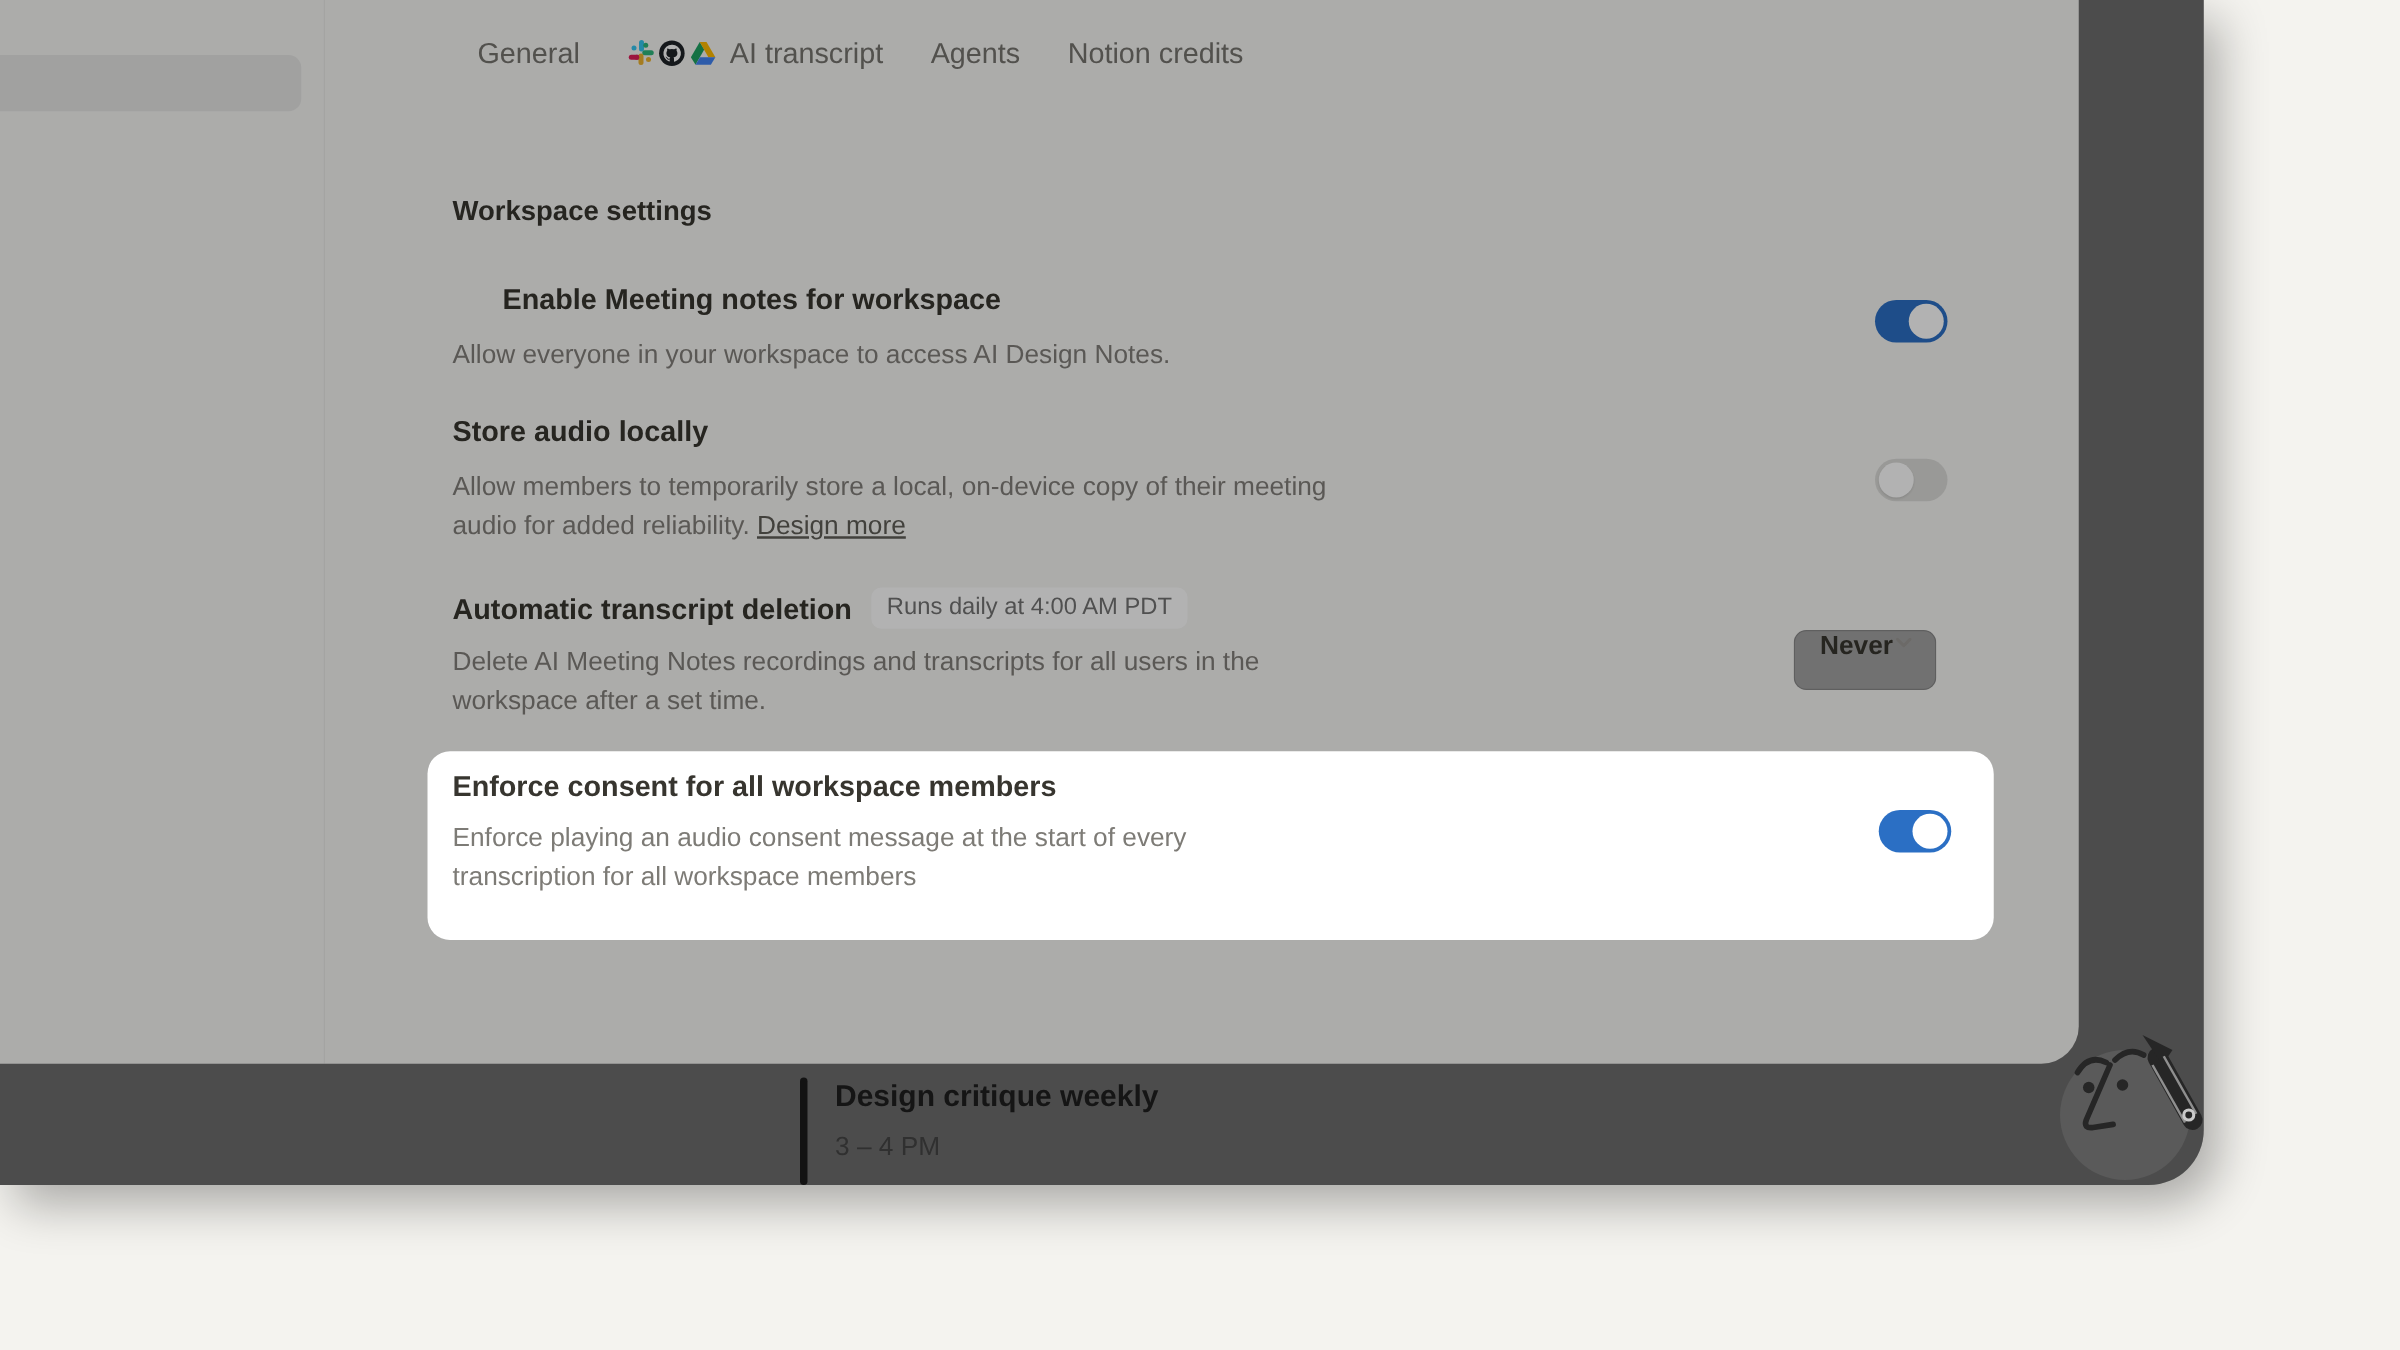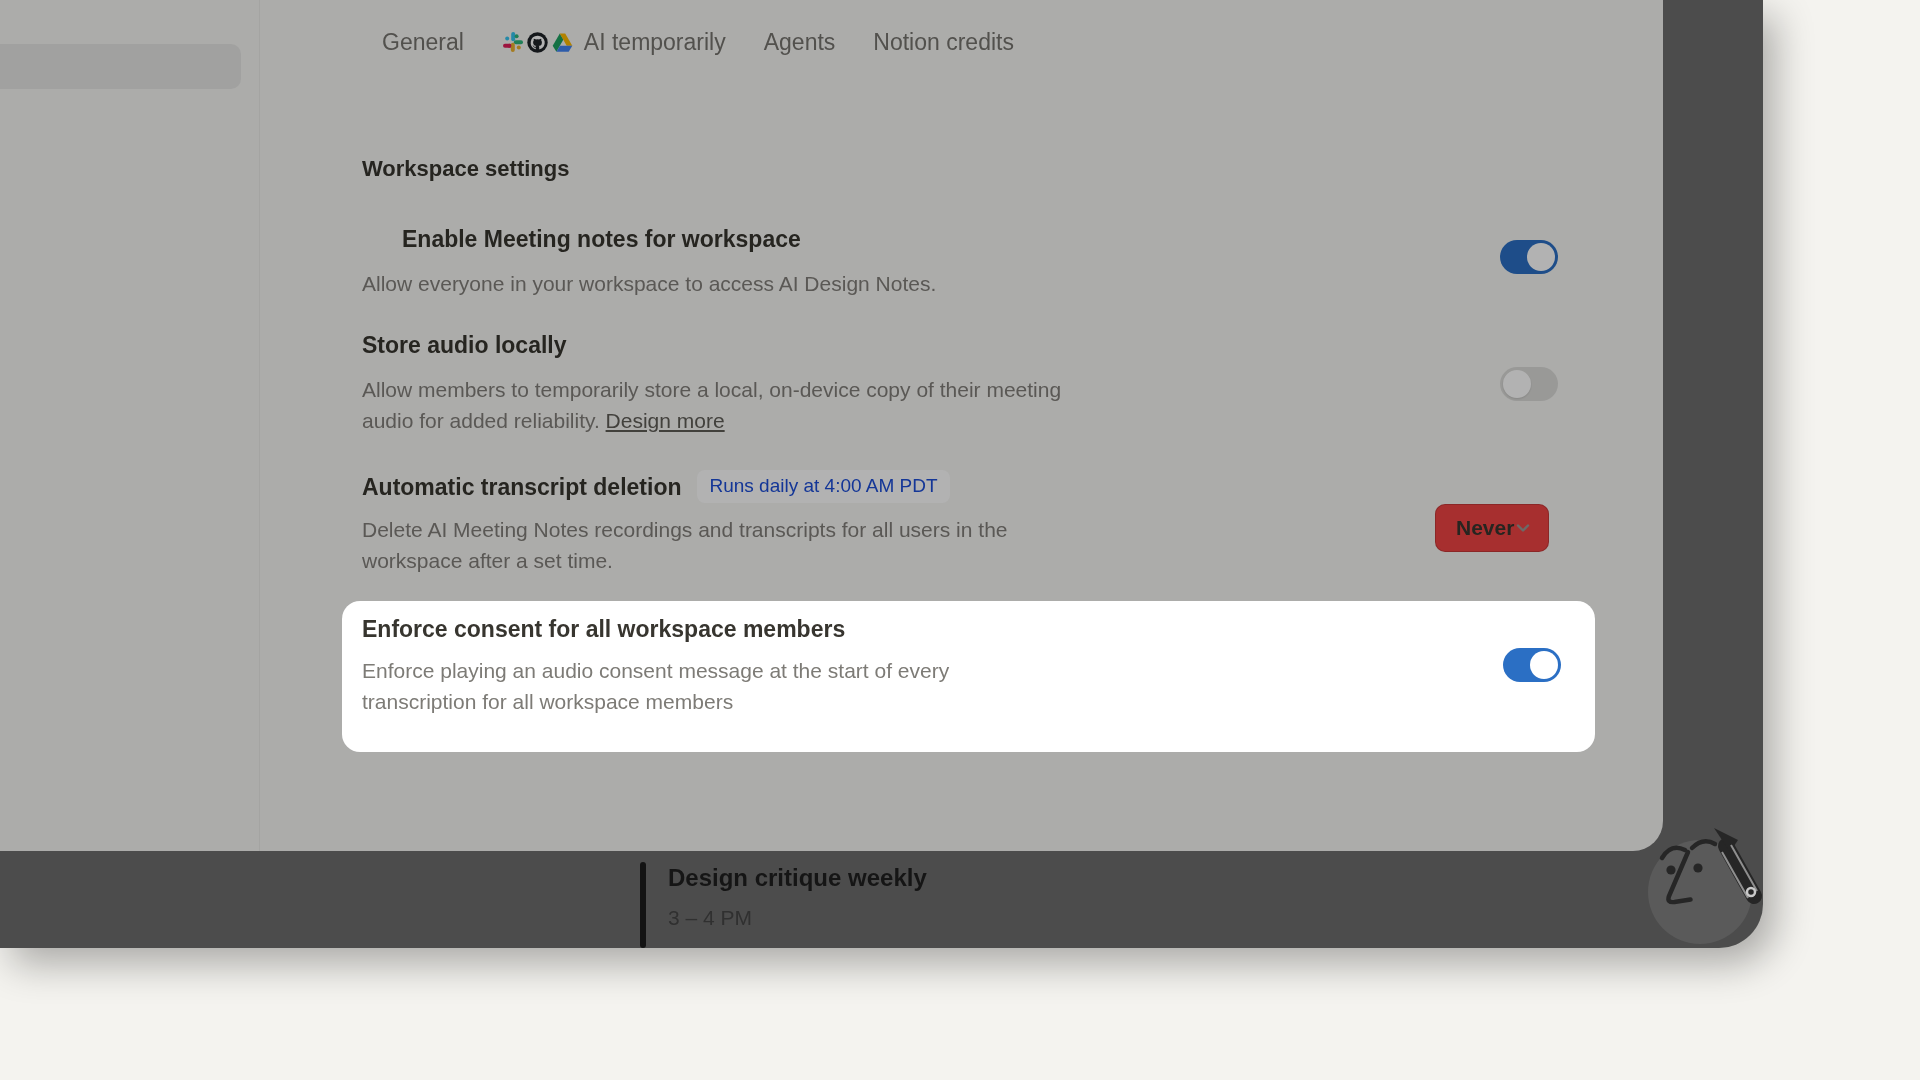--- a/index.html
+++ b/index.html
@@ -50,36 +50,36 @@
   .row-desc  { font-size:21px; line-height:31px; color:#827f7a; white-space:pre-line; }
   .r1t { position:absolute; left:362px; top:224px;margin-left:40px; }
   .r1d { position:absolute; left:362px; top:268px; }
   .r2t { position:absolute; left:362px; top:330px; }
   .r2d { position:absolute; left:362px; top:374px; }
   .r3t { position:absolute; left:362px; top:470px; }
   .r3d { position:absolute; left:362px; top:514px; }
   .learn-more { color:#5f5d57; text-decoration:underline; cursor:pointer; }
   .badge {
     margin-left:16px; background:#ffffff; border-radius:8px;
-    padding:5px 12px 6px; font-size:19px; font-weight:500; color:#1d4ed8; line-height:22px;text-align:right;
+    padding:5px 12px 6px; font-size:19px; font-weight:500; color:#737373; line-height:22px;text-align:right;
   }
   
   .toggle { position:absolute; width:58px; height:34px; border-radius:17px; cursor:pointer; }
   .toggle .knob { position:absolute; top:3px; width:28px; height:28px; border-radius:50%; background:#ffffff; }
   .toggle.on  { background:#2b6fc4; }
   .toggle.on .knob { right:3px; }
   .toggle.off { background:#dcdcd9; }
   .toggle.off .knob { left:3px; box-shadow:0 1px 2px rgba(0,0,0,0.12); }
   .tg1 { left:1500px; top:240px; }
   .tg2 { left:1500px; top:367px; }
   
   .select-btn {
     position:absolute; left:1435px; top:504px; height:48px; padding:0 16px 0 20px;
-    background:#ef4444; border:1px solid rgba(0,0,0,0.16); border-radius:10px;
-    display:flex; align-items:center; cursor:pointer;
+    background:#a3a3a3; border:1px solid rgba(0,0,0,0.16); border-radius:10px;
+    display:flex; cursor:pointer;
   }
   .select-btn .val { font-size:21px; font-weight:600; color:#37352f; }
   
   .card {
     position:absolute; left:342px; top:601px; width:1253px; height:151px;
     background:#ffffff; border-radius:18px;
   }
   .card .row-title { position:absolute; left:20px; top:13px; }
   .card .row-desc  { position:absolute; left:20px; top:54px; color:#7d7b76; }
   .card .toggle    { right:34px; top:47px; }
@@ -134,21 +134,21 @@
             <circle cx="11.5" cy="11.5" r="10.2" fill="#1f2328"></circle>
             <path d="M11.5 4.8a6.9 6.9 0 0 0-2.2 13.4c.35.07.47-.15.47-.33v-1.2c-1.9.42-2.3-.8-2.3-.8-.32-.8-.77-1-.77-1-.63-.43.05-.42.05-.42.7.05 1.06.7 1.06.7.62 1.06 1.62.75 2 .57.07-.45.25-.75.44-.92-1.53-.18-3.14-.77-3.14-3.4 0-.76.27-1.37.7-1.86-.07-.17-.3-.87.07-1.8 0 0 .58-.2 1.9.7a6.5 6.5 0 0 1 3.46 0c1.32-.9 1.9-.7 1.9-.7.37.93.14 1.63.07 1.8.44.49.7 1.1.7 1.85 0 2.65-1.62 3.23-3.16 3.4.25.22.47.64.47 1.3v1.92c0 .18.12.4.48.33A6.9 6.9 0 0 0 11.5 4.8z" fill="#ffffff"></path>
           </svg>
 
           <svg width="23" height="23" viewBox="0 0 23 23">
             <path d="M8.8 2.5 L1.7 14.8 L5.4 20.7 L12.4 8.6 Z" fill="#1EA362"></path>
             <path d="M14.2 2.5 L8.8 2.5 L15.7 14.8 L21.3 14.8 Z" fill="#FFBA00"></path>
             <path d="M5.4 20.7 L17.7 20.7 L21.3 14.8 L9 14.8 Z" fill="#4285F4"></path>
           </svg>
         </span>
-        <span>AI temporarily</span>
+        <span>AI transcript</span>
       </div>
 
       <div class="tab">Agents</div>
       <div class="tab">Notion credits</div>
     </div>
 
     <div class="section-heading">Workspace settings</div>
 
     <div class="row-title r1t">Enable Meeting notes for workspace</div>
     <div class="row-desc r1d">Allow everyone in your workspace to access AI Design Notes.</div>

